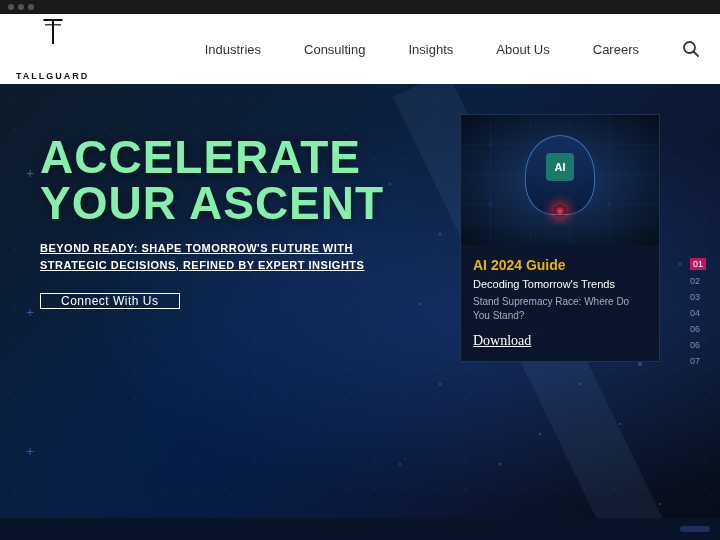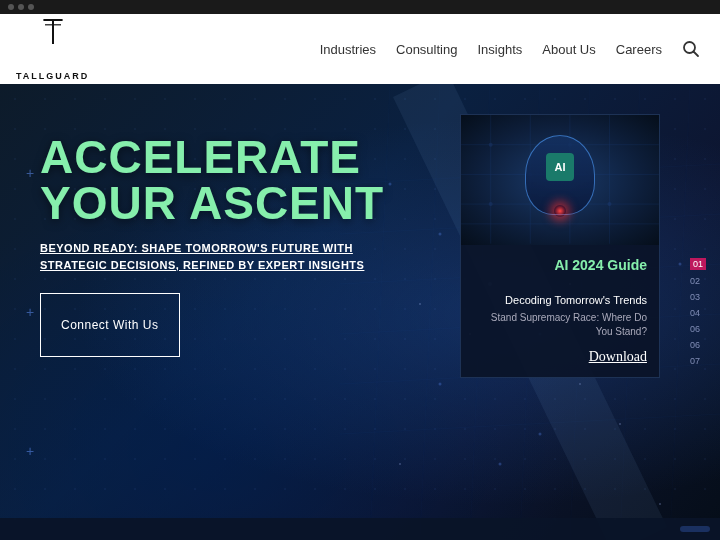--- a/index.html
+++ b/index.html
@@ -42,21 +42,21 @@
     .logo-text {
       font-size: 9px;
       font-weight: 700;
       letter-spacing: 2px;
       color: #111;
       margin-top: 1px;
     }
     .nav {
       display: flex;
       align-items: center;
-      gap: 20px;
+      gap: 43px;
     }
     .nav-item {
       font-size: 13px;
       color: #333;
       cursor: pointer;
       font-weight: 400;
       white-space: nowrap;
     }
     .search-icon-wrap {
       cursor: pointer;
@@ -134,39 +134,38 @@
       color: #fff;
       margin-top: 14px;
       text-transform: uppercase;
       letter-spacing: 0.5px;
       line-height: 1.5;
       text-decoration: underline;
     }
     .hero-cta {
       margin-top: 20px;
       display: inline-block;
-      padding: 24px 20px;
+      padding: 0 20px;
       border: 1.5px solid #fff;
       color: #fff;
       background: transparent;
       font-size: 12px;
       cursor: pointer;
       font-weight: 400;
       letter-spacing: 0.5px;
     }
 
     
     .hero-card {
       position: absolute;
       right: 60px;
       top: 30px;
       width: 200px;
       background: rgba(10,20,40,0.92);
       border: 1px solid rgba(50,80,130,0.5);
-      text-align: right;
     }
     .card-image {
       width: 100%;
       height: 130px;
       background: radial-gradient(ellipse at center, #1a3a6a 0%, #0d1e3a 60%, #050e1a 100%);
       display: flex;
       align-items: center;
       justify-content: center;
       position: relative;
       overflow: hidden;
@@ -220,22 +219,22 @@
       inset: 0;
       opacity: 0.3;
     }
 
     .card-body {
       padding: 12px;
     }
     .card-guide-title {
       font-size: 14px;
       font-weight: 700;
-      color: #86efac;
-      margin-bottom: 21px;
+      color: #eab308;
+      margin-bottom: 5px;
     }
     .card-guide-subtitle {
       font-size: 11px;
       font-weight: 400;
       color: #fff;
       margin-bottom: 5px;
     }
     .card-guide-desc {
       font-size: 10px;
       color: #aab;

